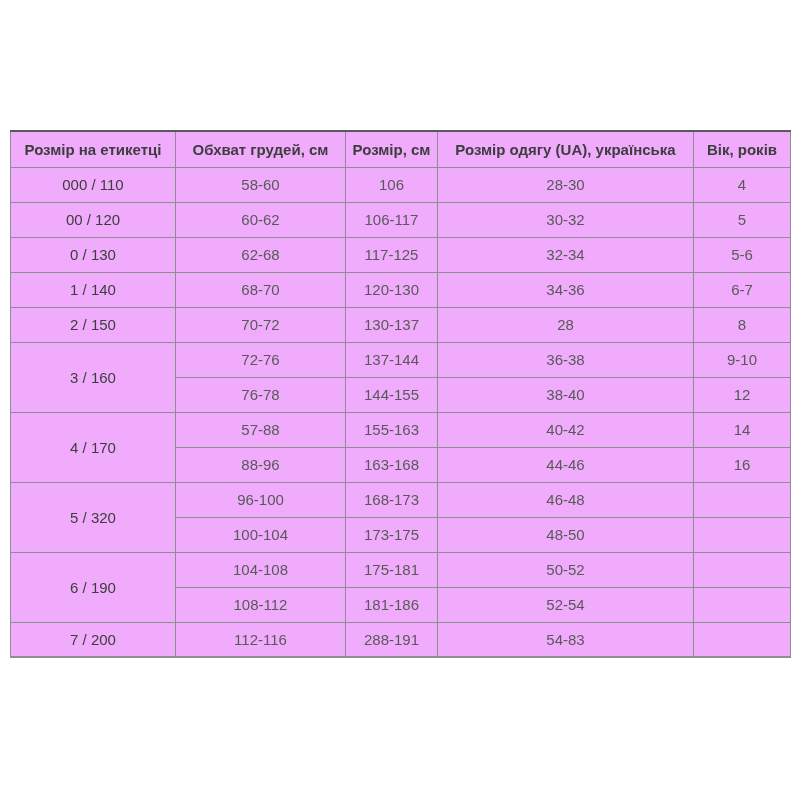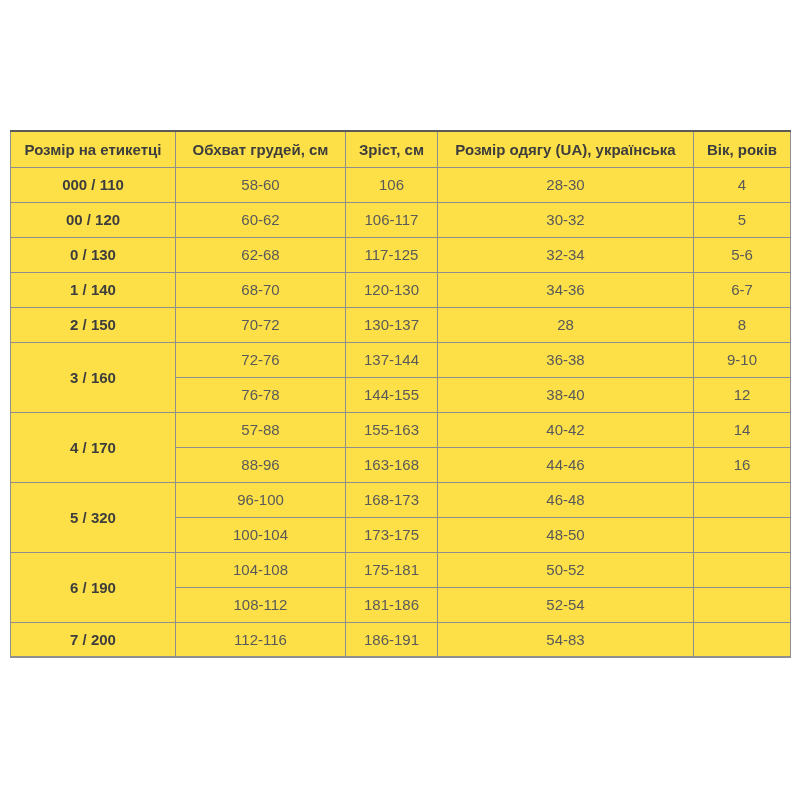--- a/index.html
+++ b/index.html
@@ -29,21 +29,21 @@
   .table-container {
     position: absolute;
     top: 130px;
     left: 10px;
     width: 780px;
   }
   table.size-chart {
     border-collapse: collapse;
     table-layout: fixed;
     width: 780px;
-    background: #fde047;
+    background: #f0abfc;
     border-top: 2px solid var(--top-border-color);
     border-bottom: 2px solid var(--bottom-border-color);
     border-left: 1px solid var(--border-color);
     border-right: 1px solid var(--border-color);
   }
   table.size-chart th,
   table.size-chart td {
     border: 1px solid var(--border-color);
     text-align: center;
     vertical-align: middle;
@@ -57,42 +57,42 @@
     font-weight: bold;
     color: var(--header-text);
   }
   table.size-chart tbody td {
     height: 35px;
     font-size: 15px;
     font-weight: normal;
     color: var(--cell-text);
   }
   table.size-chart tbody td.size-cell {
-    font-weight: bold;
+    font-weight: normal;
     color: var(--header-text);
   }
 </style>
 </head>
 <body>
 
 <div class="page">
   <div class="table-container">
     <table class="size-chart">
       <colgroup>
         <col style="width:165px">
         <col style="width:170px">
         <col style="width:92px">
         <col style="width:256px">
         <col style="width:97px">
       </colgroup>
       <thead>
         <tr>
           <th>Розмір на етикетці</th>
           <th>Обхват грудей, см</th>
-          <th>Зріст, см</th>
+          <th>Розмір, см</th>
           <th>Розмір одягу (UA), українська</th>
           <th>Вік, років</th>
         </tr>
       </thead>
       <tbody>
 
         <tr>
           <td class="size-cell">000 / 110</td>
           <td>58-60</td>
           <td>106</td>
@@ -184,20 +184,20 @@
         <tr>
           <td>108-112</td>
           <td>181-186</td>
           <td>52-54</td>
           <td></td>
         </tr>
 
         <tr>
           <td class="size-cell">7 / 200</td>
           <td>112-116</td>
-          <td>186-191</td>
+          <td>288-191</td>
           <td>54-83</td>
           <td></td>
         </tr>
       </tbody>
     </table>
   </div>
 </div>
 
 </body></html>

